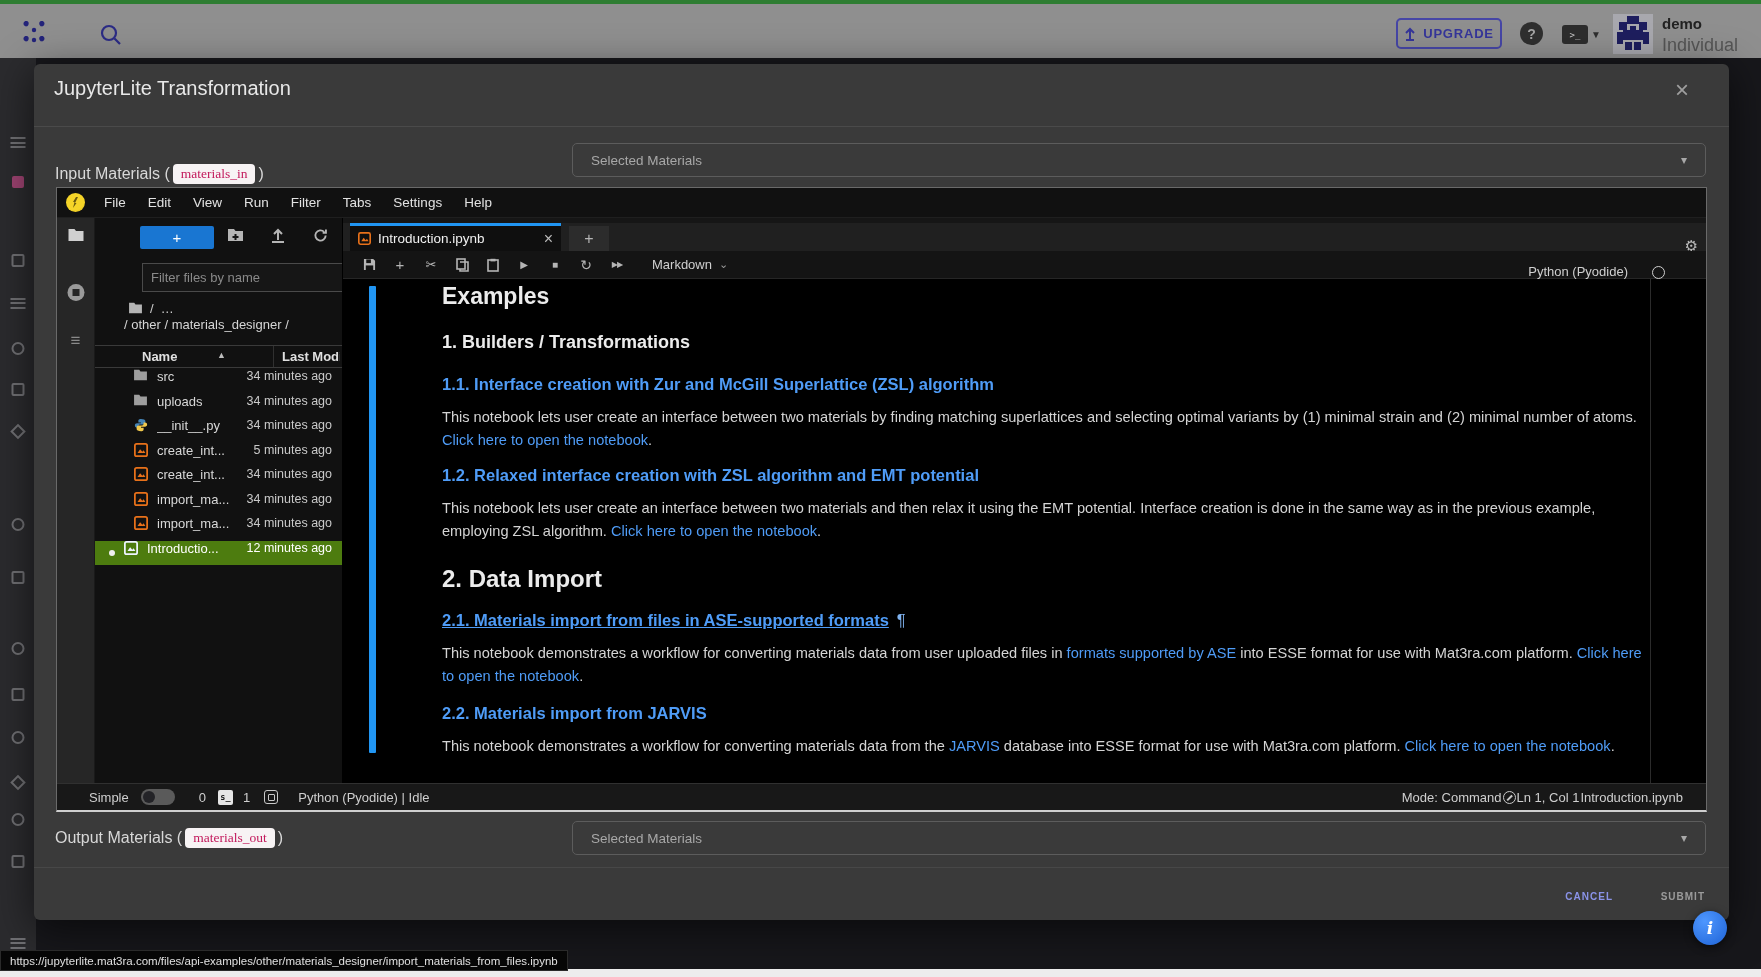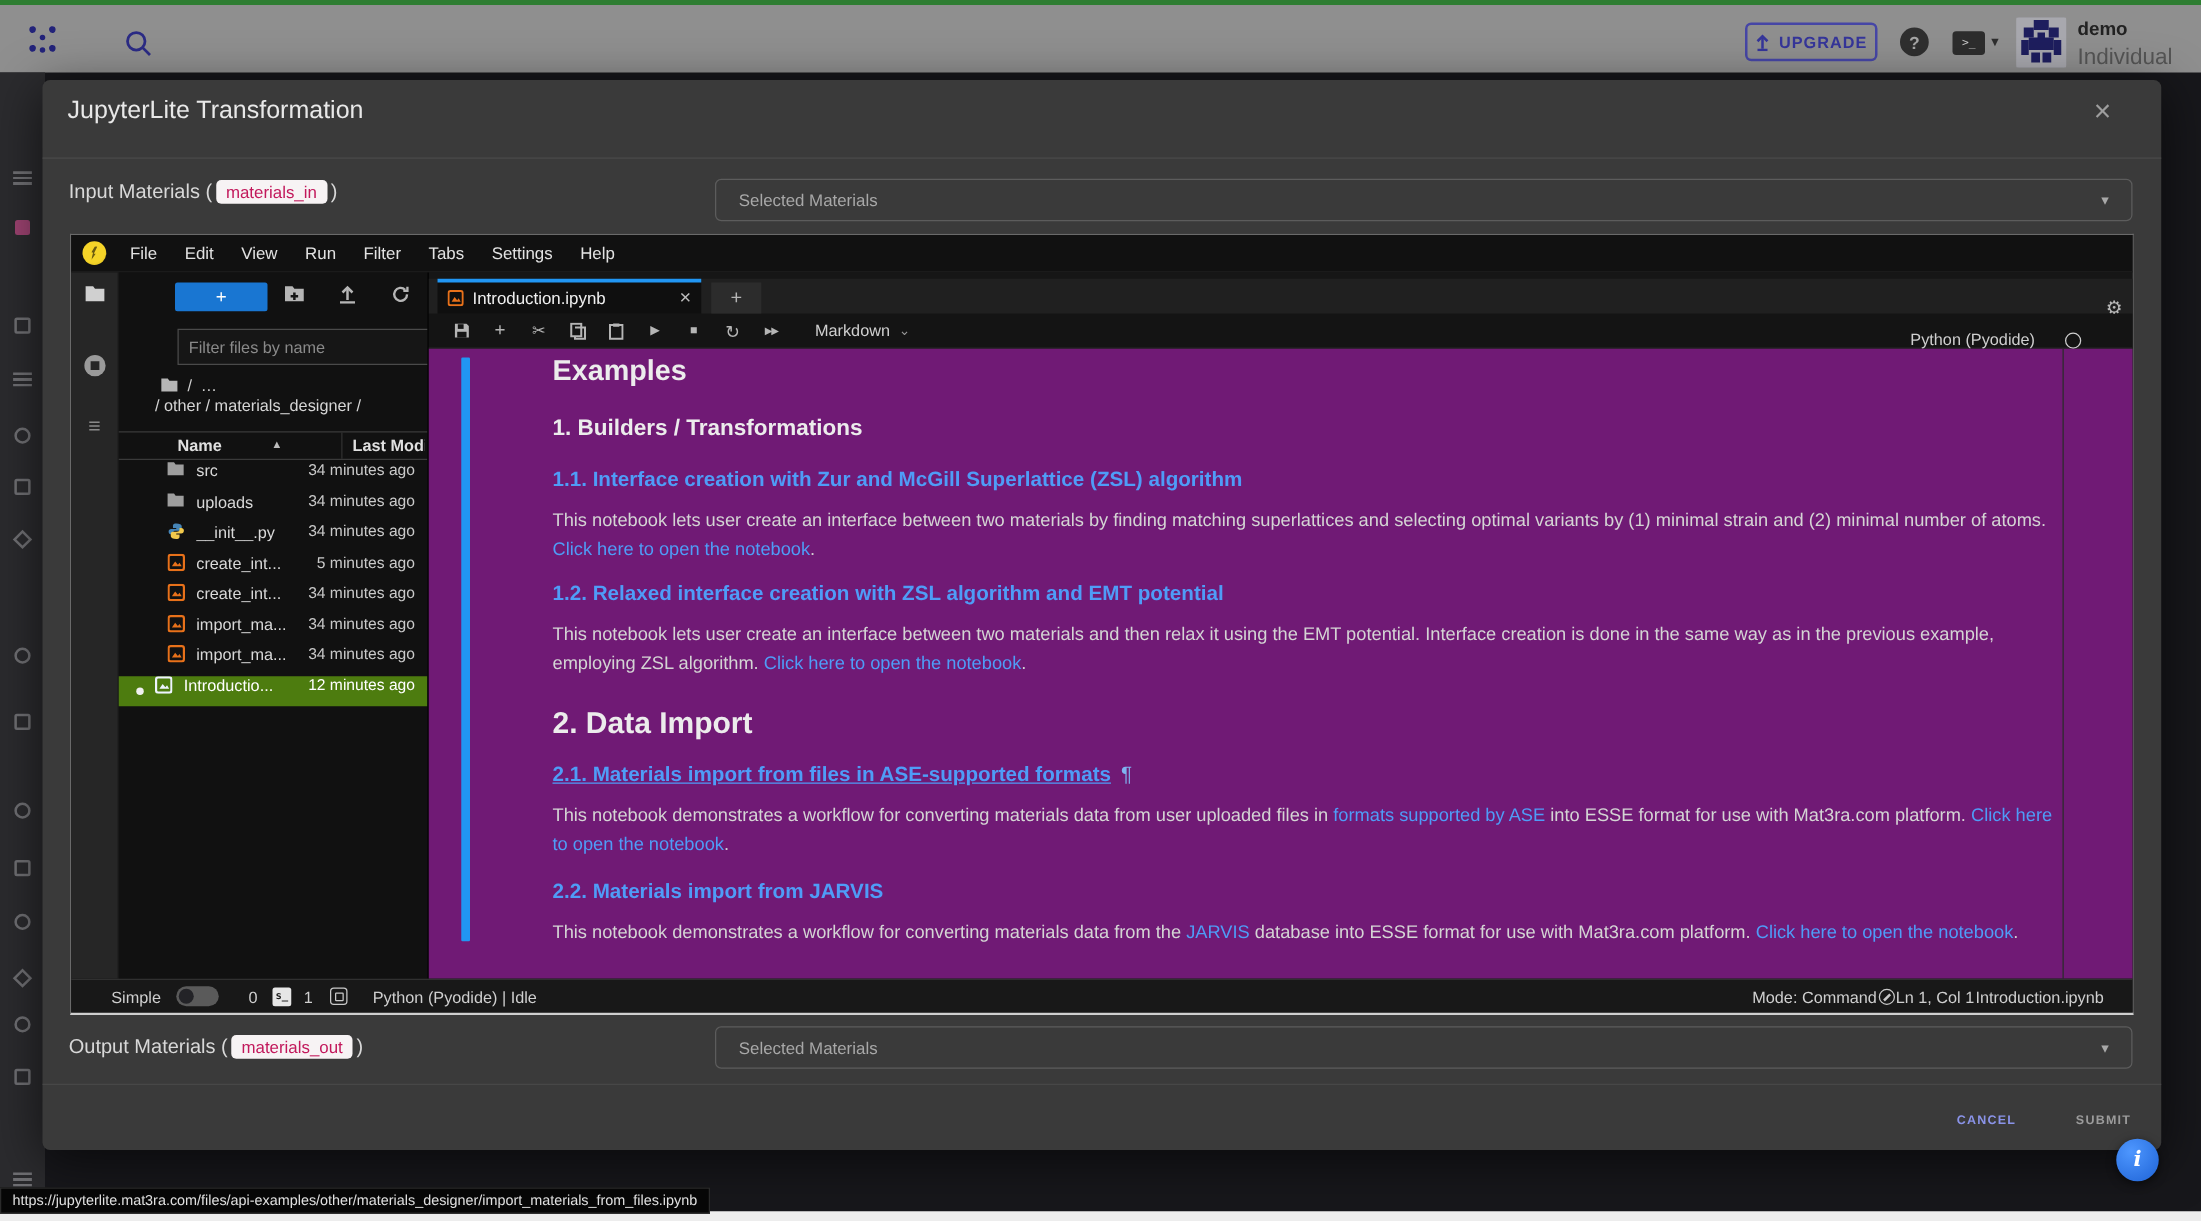--- a/index.html
+++ b/index.html
@@ -29,24 +29,24 @@
   .ri-ci{width:13px;height:13px;border:2px solid #7c7c80;border-radius:50%}
   .ri-di{width:11px;height:11px;border:2px solid #7c7c80;transform:translateX(-50%) rotate(45deg)}
   .ri-pink-f{width:12px;height:12px;background:#b2487d;border-radius:2px}
 
   
   .modal{left:34px;top:64px;width:1695px;height:856px;background:#3a3a3a;border-radius:6px;box-shadow:0 8px 40px rgba(0,0,0,.6)}
   .modal-title{left:20px;top:13px;font-size:20px;font-weight:500;color:#e8e8e8}
   .modal-close{right:36px;top:10px;font-size:24px;color:#9e9e9e;line-height:1;padding:4px;cursor:default}
   .modal-div{left:0;top:62px;width:1695px;height:1px;background:#4a4a4a}
   .io-label{font-size:16px;color:#d8d8d8;display:flex;align-items:center;gap:2px}
-  .code-chip{font-family:Liberation Sans, sans-serif;font-size:13.5px;color:#c2185b;background:#f7f3f4;border-radius:4px;padding:2px 8px;margin:0 1px}
+  .code-chip{font-family:Liberation Serif, serif;font-size:13.5px;color:#c2185b;background:#f7f3f4;border-radius:4px;padding:2px 8px;margin:0 1px}
   .sel{border:1px solid #5c5c5c;border-radius:5px;background:#3a3a3a;display:flex;align-items:center;color:#a8a8a8;font-size:13.5px;padding:0 18px}
   .sel .caret{margin-left:auto;font-size:12px;color:#a8a8a8}
-  .in-label{left:21px;top:80px}
+  .in-label{left:21px;top:100px}
   .in-select{left:538px;top:79px;width:1134px;height:34px}
   .out-label{left:21px;top:764px}
   .out-select{left:538px;top:757px;width:1134px;height:34px}
   .foot-div{left:0;top:803px;width:1695px;height:1px;background:#474747}
   .btn-text{top:818px;height:28px;display:flex;align-items:center;font-size:10px;font-weight:bold;letter-spacing:1px}
   .cancel-btn{right:116px;color:#8a93e8}
   .submit-btn{right:24px;color:#9b9b9b}
 
   
   .jwin{left:22px;top:123px;width:1651px;height:625px;background:#111;border:1px solid #6a6a6a;border-bottom:2px solid #cfcfcf}
@@ -93,21 +93,21 @@
   .ntoolbar{left:0;top:33px;right:0;height:28px;background:#141414;border-bottom:1px solid #262626;display:flex;align-items:center;padding-left:18px;gap:15px}
   .tb-ic{width:16px;display:flex;justify-content:center;color:#b5b5b5;font-size:12px;line-height:1}
   .tb-run{font-size:10px}.tb-stop{font-size:10px}.tb-restart{font-size:14px}
   .tb-ff{font-size:8px;letter-spacing:-1px}
   .celltype{margin-left:12px;display:flex;align-items:center;gap:7px;color:#cfcfcf;font-size:13px}
   .celltype .caret{font-size:11px;color:#9a9a9a}
   .kernel-box{position:absolute;right:41px;top:33px;height:28px;display:flex;align-items:flex-end;gap:24px;color:#cfcfcf;font-size:13px}
   .kstatus{width:13px;height:13px;border:1.5px solid #cfcfcf;border-radius:50%}
   .pane-gear{position:absolute;right:8px;top:14px;color:#b9b9b9;font-size:15px}
 
-  .ncontent{left:0;top:61px;right:0;bottom:0;background:#701a75;overflow:hidden}
+  .ncontent{left:0;top:61px;right:0;bottom:0;background:#000000;overflow:hidden}
   .cellbar{position:absolute;left:26px;top:7px;width:7px;height:467px;background:#2196f3;border-radius:1px}
   .scroll-line{position:absolute;left:1307px;top:0;bottom:0;width:1px;background:#2b2b2b}
   .ntext{position:absolute;left:99px;top:0;width:1205px;color:#d4d4d4}
   .ntext h1{font-size:23px;font-weight:bold;color:#ececec;margin-top:4px}
   .ntext .s-h{font-size:18px;font-weight:bold;color:#ececec;margin-top:22px}
   .ntext .s2-h{font-size:24px;font-weight:bold;color:#ececec;margin-top:22px}
   .ntext .link-h{font-size:16.5px;font-weight:bold;color:#4f9cf7;margin-top:22px}
   .ntext .link-h.mt14{margin-top:14px}.ntext .link-h.mt18{margin-top:18px}.ntext .link-h.mt16{margin-top:16px}
   .ntext .underlined{text-decoration:underline}
   .pilcrow{color:#7fb3f0;font-weight:normal;margin-left:8px}

